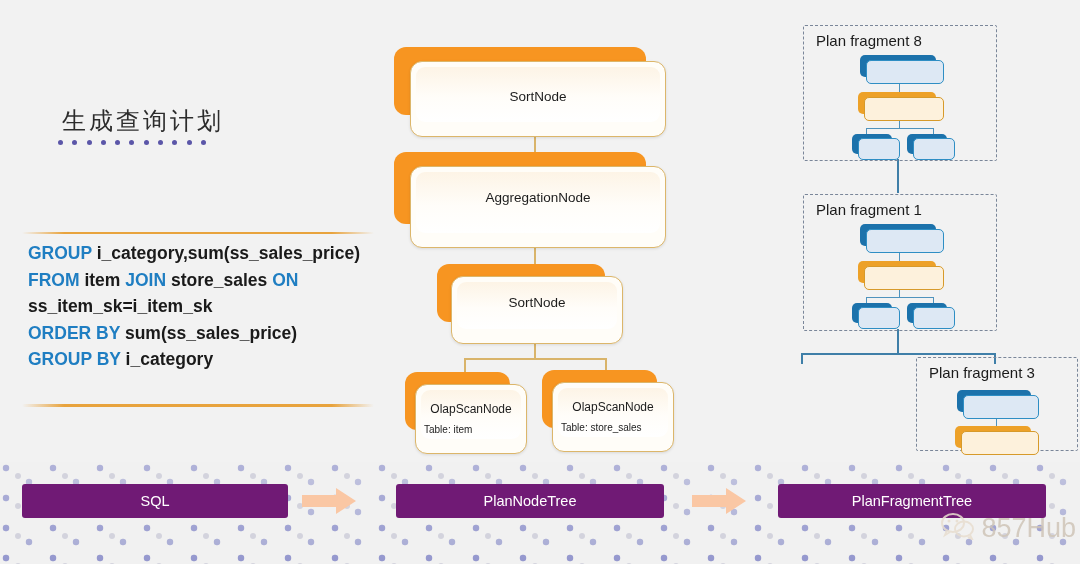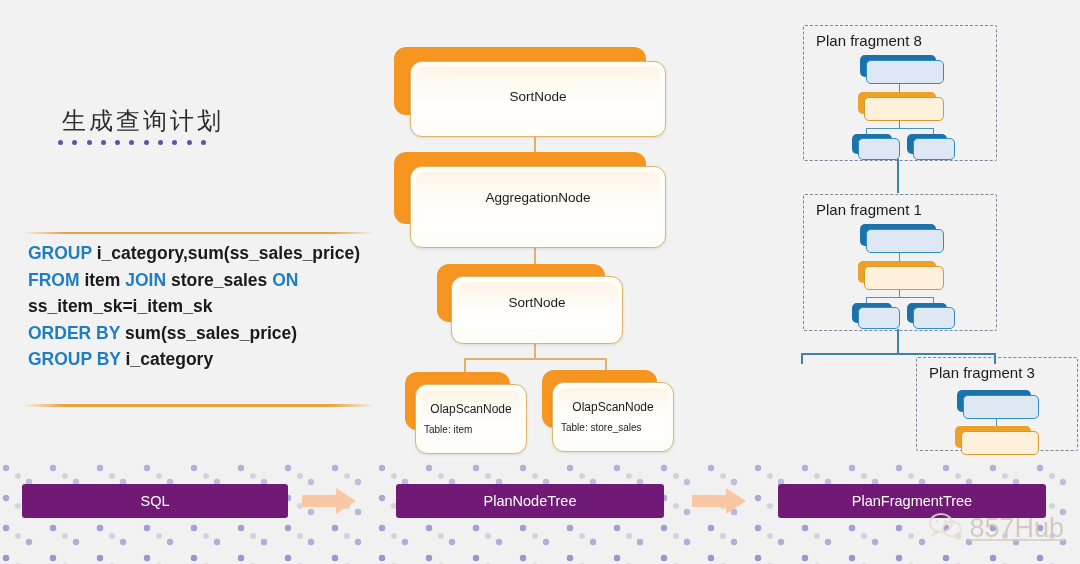--- a/index.html
+++ b/index.html
@@ -61,22 +61,22 @@
   .tconn{position:absolute;background:#4f93bd;}
   .fconn{position:absolute;background:#3f7fa8;}
 
   
   .band{position:absolute;left:0;top:462px;width:1080px;height:102px;background:#f1f1f1;overflow:hidden;}
   .dots{position:absolute;left:0;top:0;width:1080px;height:102px;}
   .bar{position:absolute;background:#701a75;border-radius:3px;
        color:#fff;font-size:14.5px;display:flex;align-items:center;justify-content:center;}
   .arrow{position:absolute;}
 
-  .wm{position:absolute;right:16px;top:512px;display:flex;align-items:center;gap:6px;
-      color:#d9d0c3;opacity:.85;text-decoration:underline;}
+  .wm{position:absolute;right:4px;top:512px;display:flex;align-items:center;gap:6px;
+      color:#d9d0c3;opacity:.85;}
   .wm .wmtext{font-size:27px;color:#cfc5b8;font-family:"Liberation Sans",sans-serif;}
 </style>
 </head>
 <body>
 
 <div class="stage">
 
 
   <div class="cn-title">生成查询计划</div>
   <div class="cn-dots" id="cnDots">

